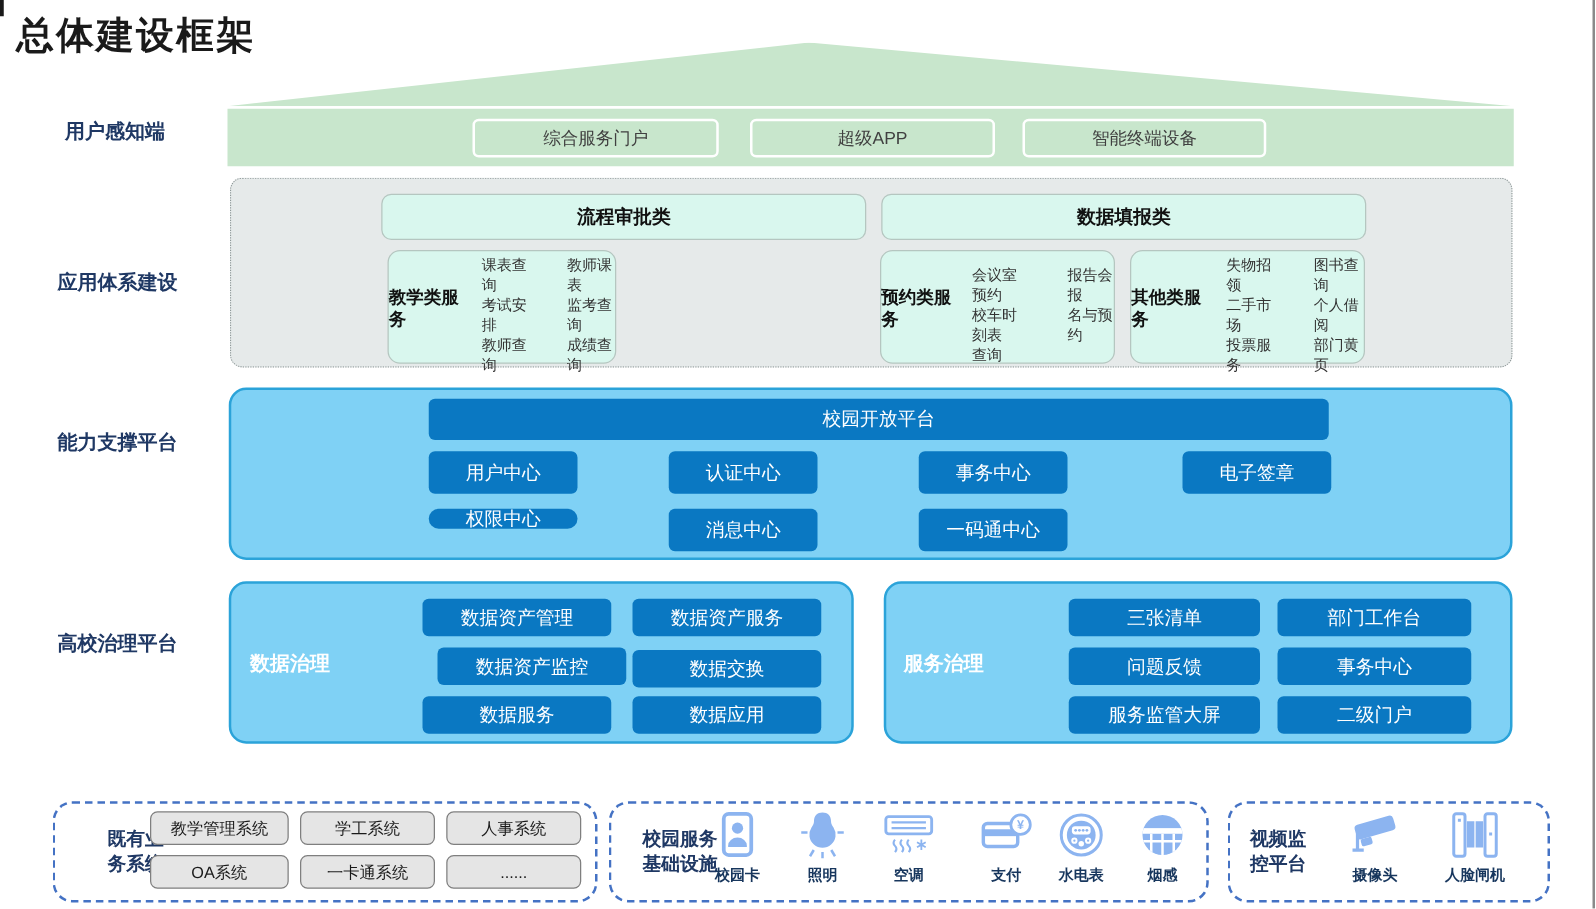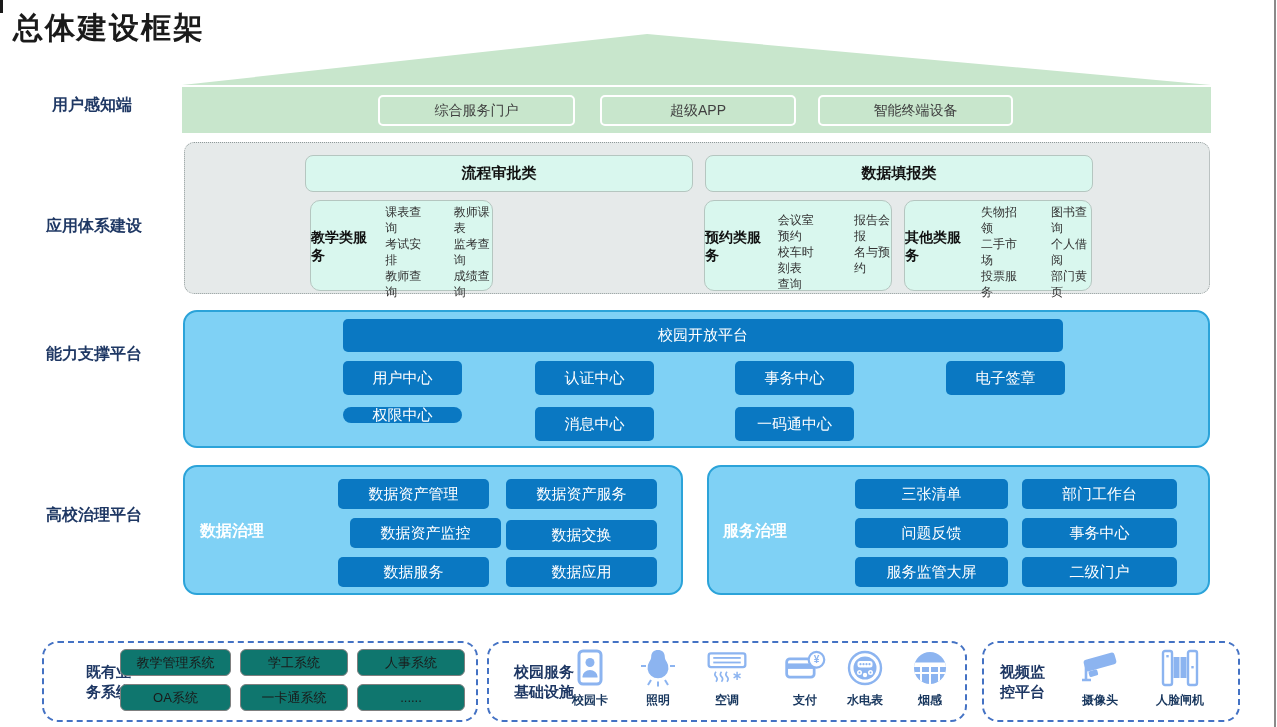--- a/index.html
+++ b/index.html
@@ -30,21 +30,21 @@
   .service-col{font-size:12px;color:#333;line-height:16px;white-space:pre-line;margin-left:14px;}
   
   .blue-panel{position:absolute;background:#7fd1f5;border:2px solid #2ba3d9;border-radius:14px;box-sizing:border-box;}
   .blue-btn{position:absolute;background:#0a78c2;border-radius:5px;color:#fff;font-size:15px;
         display:flex;align-items:center;justify-content:center;}
   .panel-title{position:absolute;color:#ffffff;font-weight:bold;font-size:16px;white-space:nowrap;}
   
   .dashed-box{position:absolute;top:641px;height:81px;box-sizing:border-box;border:2px dashed #4472c4;
         border-radius:16px;background:#fff;}
   .bottom-label{position:absolute;color:#1f3864;font-weight:bold;font-size:15px;line-height:20px;white-space:pre-line;}
-  .grey-btn{position:absolute;height:27px;box-sizing:border-box;background:#0f766e;border:1px solid #7f7f7f;
+  .grey-btn{position:absolute;height:27px;box-sizing:border-box;background:#e5e5e5;border:1px solid #7f7f7f;
         border-radius:6px;color:#1a1a1a;font-size:13px;display:flex;align-items:center;justify-content:center;}
   .icon-item{position:absolute;top:646px;width:60px;display:flex;flex-direction:column;align-items:center;}
   .icon-item svg{width:44px;height:44px;display:block;}
   .icon-label{font-size:12px;font-weight:bold;color:#17365d;margin-top:2px;white-space:nowrap;}
 </style>
 </head>
 <body>
 
 <div class="canvas">
   <div class="corner-tick"></div>

